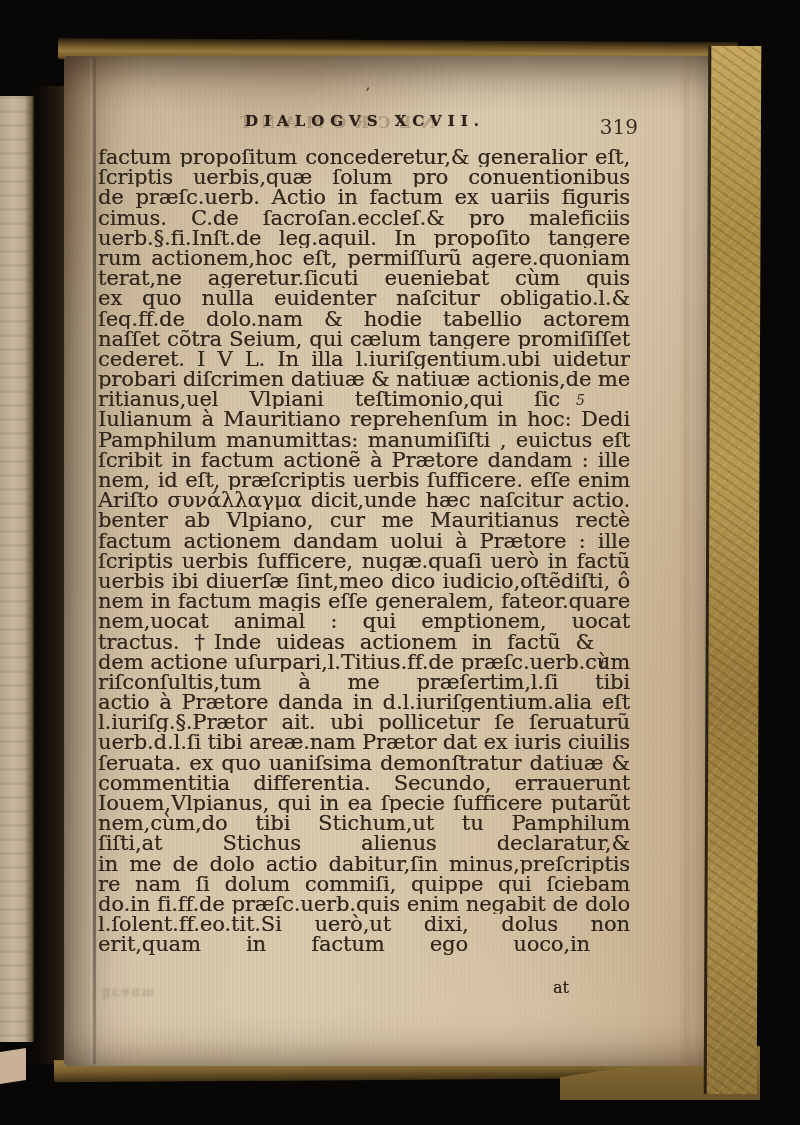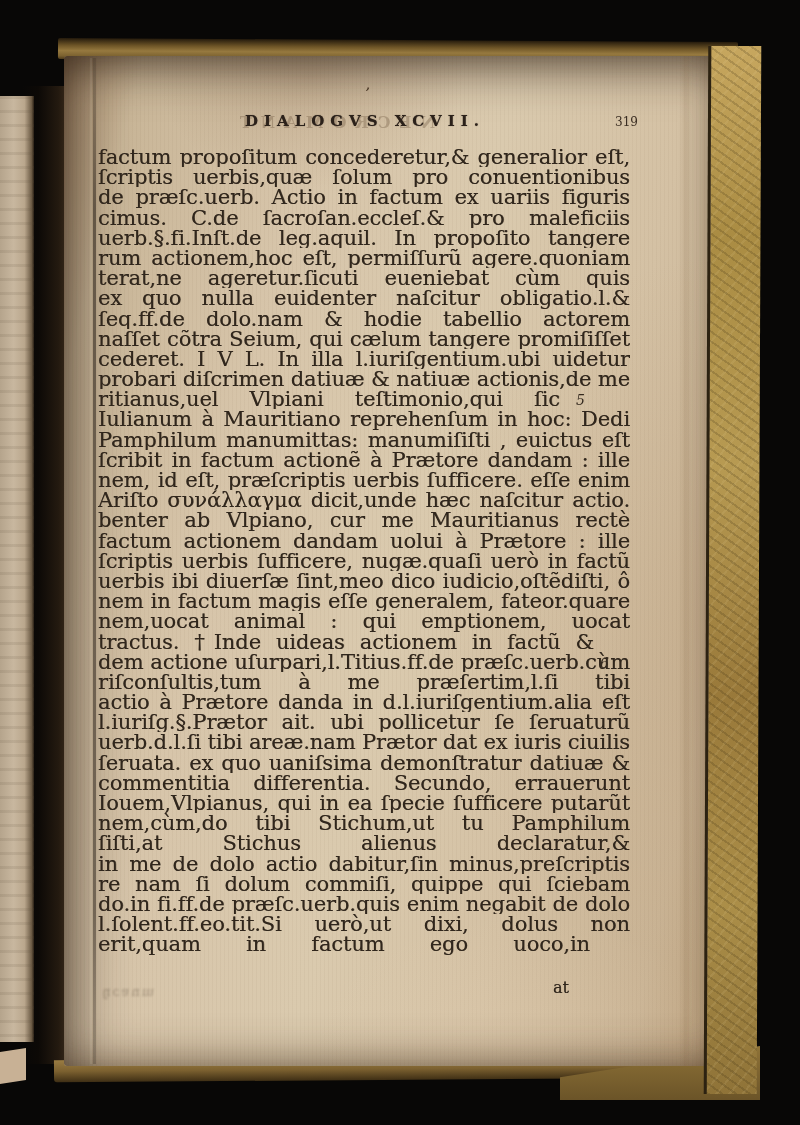--- a/index.html
+++ b/index.html
@@ -60,21 +60,21 @@
   
   .glass-line{position:absolute;left:93px;top:58px;width:3px;height:1006px;z-index:5;
     background:linear-gradient(180deg, rgba(20,15,10,0.15), rgba(25,18,12,0.5) 15%, rgba(25,18,12,0.45) 85%, rgba(20,15,10,0.2));}
   .glass-line:before{content:'';position:absolute;left:-3px;top:0;bottom:0;width:2px;
     background:rgba(255,250,240,0.07);}
 
   
   .header-row{position:absolute;left:98px;top:112px;width:534px;height:26px;z-index:6;}
   .header-title{position:absolute;left:0;right:0;text-align:center;font-size:15px;letter-spacing:6px;
     color:#2b211a;font-weight:bold;text-shadow:0 0 1px rgba(43,33,26,0.6);}
-  .header-page-number{position:absolute;right:-6px;top:3px;font-size:12px;color:#3a2d22;}
+  .header-page-number{position:absolute;right:-6px;top:3px;font-size:20px;color:#3a2d22;}
   .ghost-header{position:absolute;left:98px;top:113px;width:470px;text-align:center;z-index:5;
     transform:scaleX(-1);font-size:16px;font-weight:bold;letter-spacing:9px;
     color:rgba(96,72,50,0.30);filter:blur(0.7px);}
   .ink-speck{position:absolute;left:364px;top:84px;font-size:16px;color:#4a3826;
     transform:rotate(12deg);z-index:6;}
 
   
   .text-block{position:absolute;left:98px;top:147px;width:532px;color:#30261c;z-index:6;}
   .tl{height:20.2px;line-height:20.2px;font-size:21px;letter-spacing:-0.1px;word-spacing:-0.5px;
     text-align:justify;text-align-last:justify;overflow:hidden;

